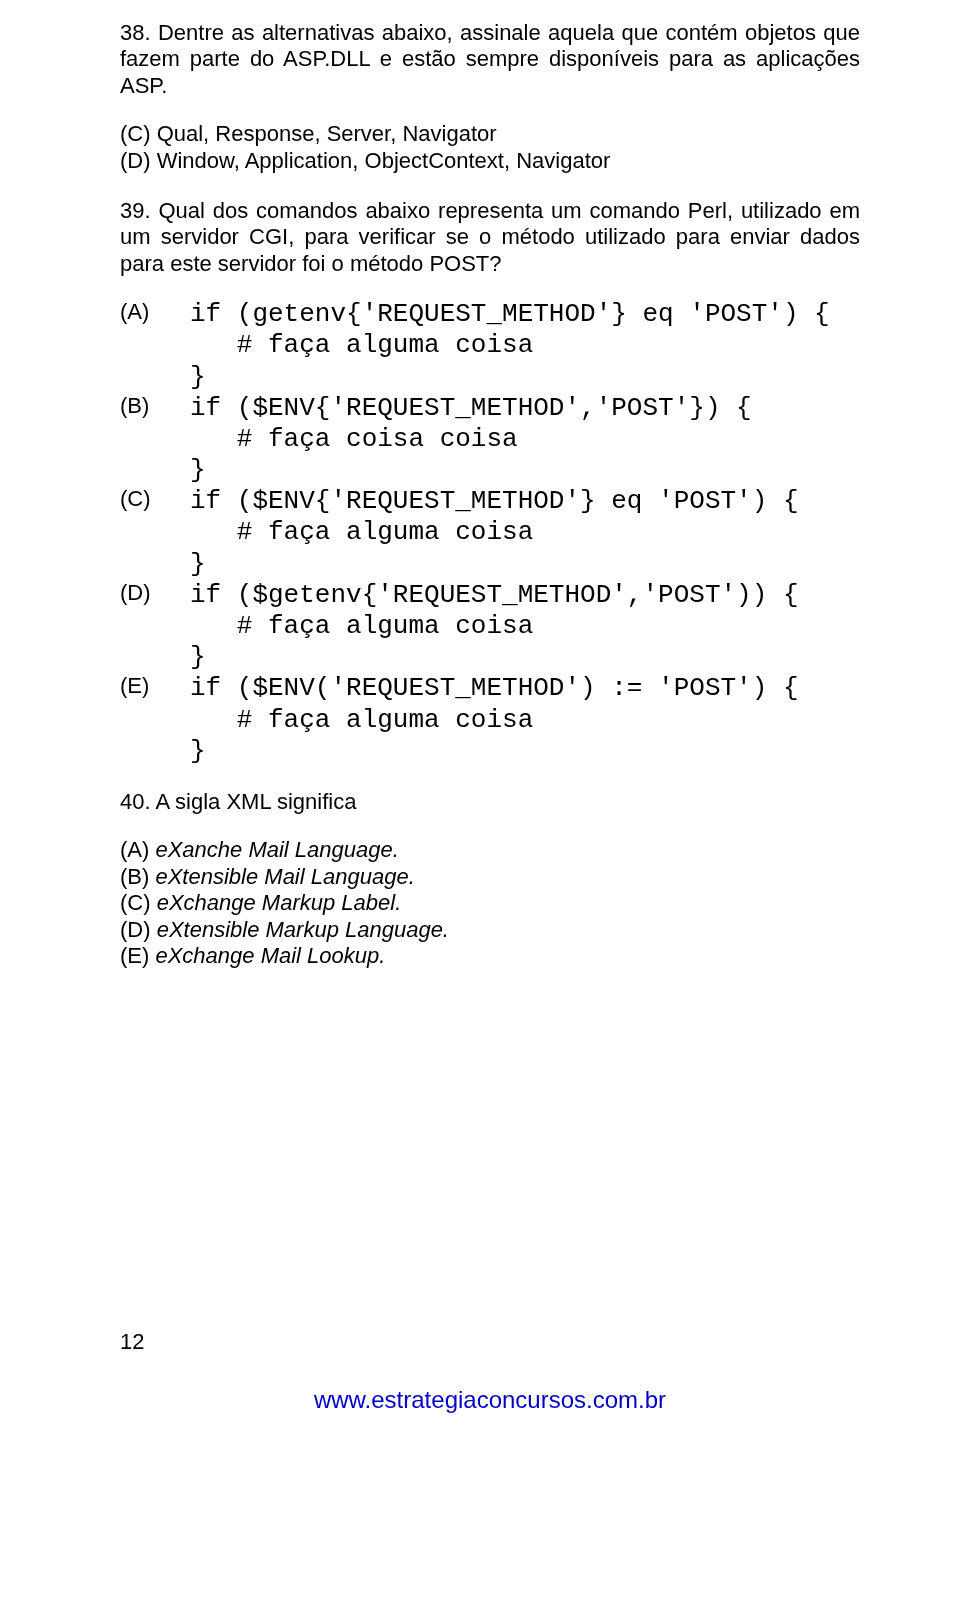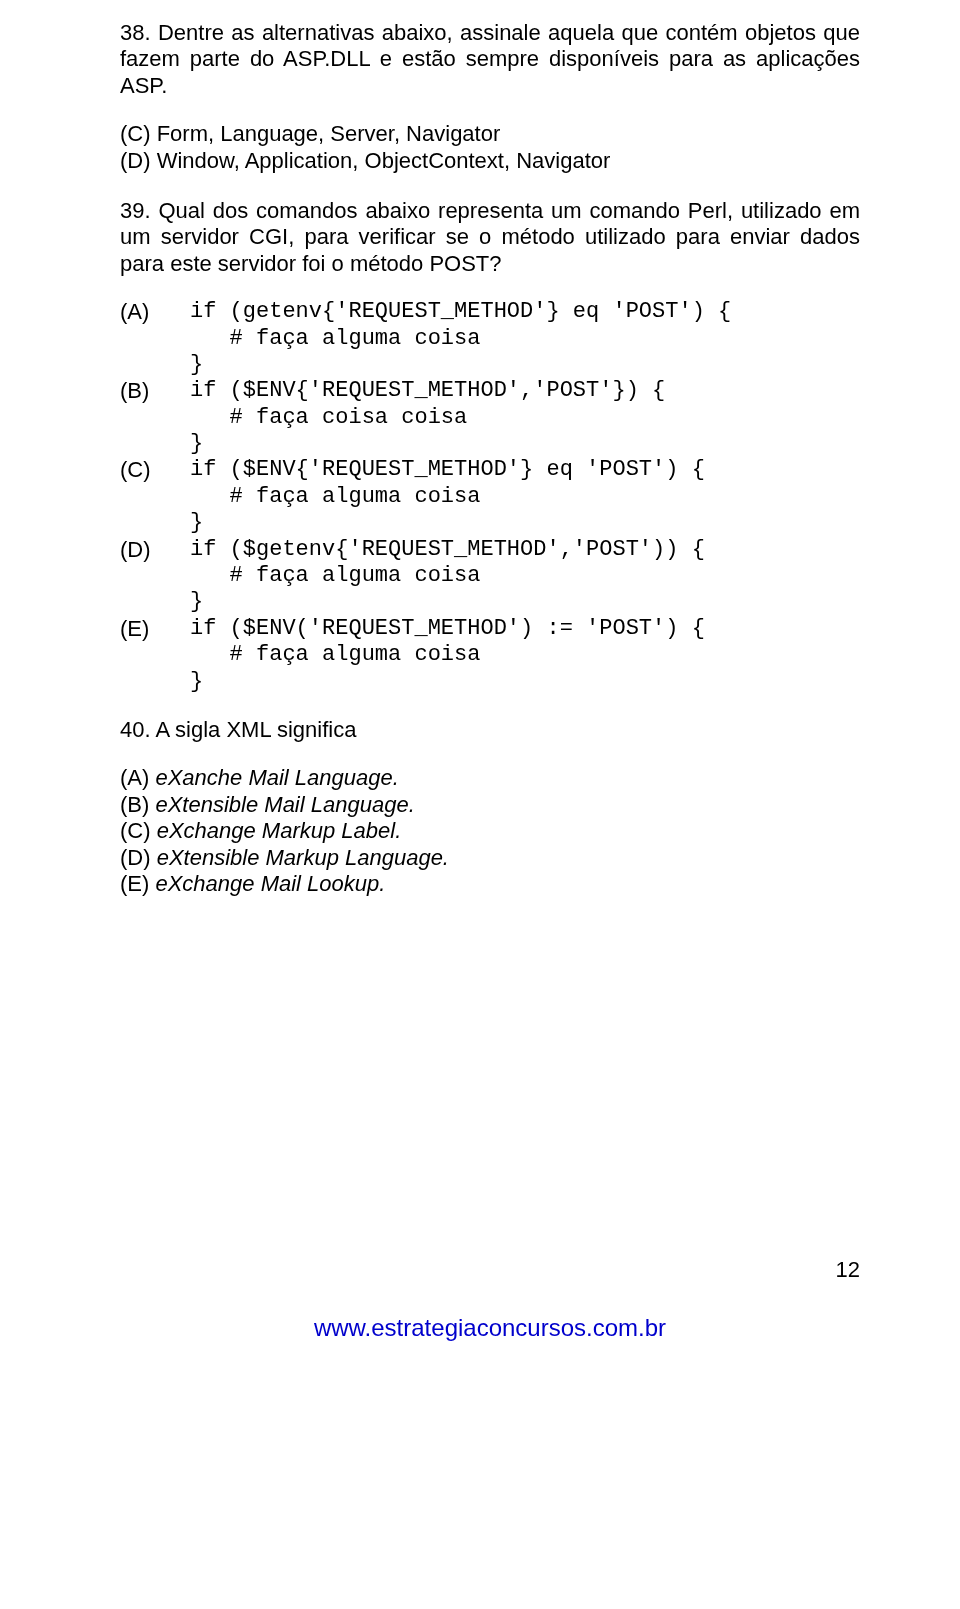--- a/index.html
+++ b/index.html
@@ -23,54 +23,54 @@
     margin-bottom: 22px;
   }
   .options-block {
     margin-bottom: 24px;
   }
   .option-line {
     text-align: left;
   }
   .code-block {
     font-family: "Courier New", Courier, monospace;
-    font-size: 22px;
+    font-size: 26px;
     white-space: pre;
     line-height: 1.2;
   }
   .code-row {
     display: flex;
     align-items: flex-start;
     margin-bottom: 0;
   }
   .code-label {
     font-family: Arial, Helvetica, sans-serif;
     width: 70px;
     flex-shrink: 0;
   }
   .spacer-sm { height: 22px; }
   .page-number {
-    text-align: right;
+    text-align: left;
     margin-top: 360px;
     font-size: 22px;
   }
   .footer-link {
     text-align: center;
     color: #0000cc;
     font-size: 24px;
     margin-top: 30px;
   }
   .italic { font-style: italic; }
 </style>
 </head>
 <body>
 
 <div class="question-text">38. Dentre as alternativas abaixo, assinale aquela que contém objetos que fazem parte do ASP.DLL e estão sempre disponíveis para as aplicações ASP.</div>
 <div class="options-block">
-  <div class="option-line">(C) Form, Language, Server, Navigator</div>
+  <div class="option-line">(C) Qual, Response, Server, Navigator</div>
   <div class="option-line">(D) Window, Application, ObjectContext, Navigator</div>
 </div>
 
 <div class="question-text">39. Qual dos comandos abaixo representa um comando Perl, utilizado em um servidor CGI, para verificar se o método utilizado para enviar dados para este servidor foi o método POST?</div>
 
 <div>
   <div class="code-row">
     <div class="code-label">(A)</div>
     <div class="code-block">if (getenv{'REQUEST_METHOD'} eq 'POST') {
    # faça alguma coisa

